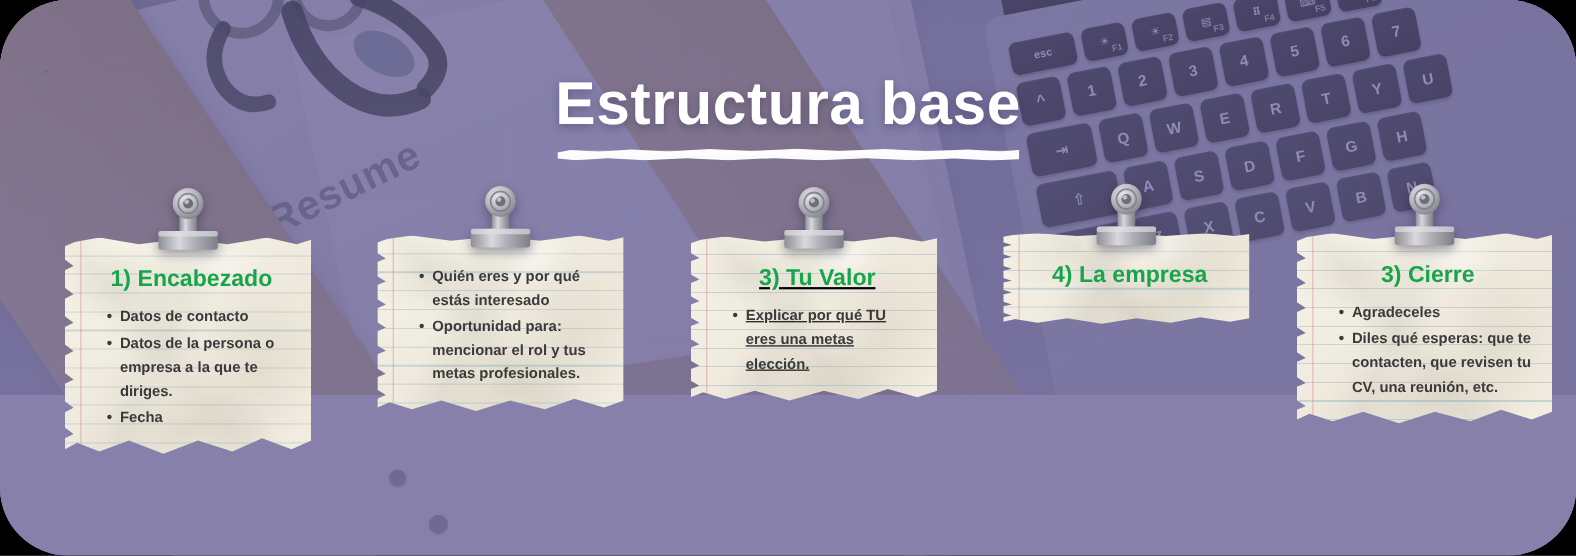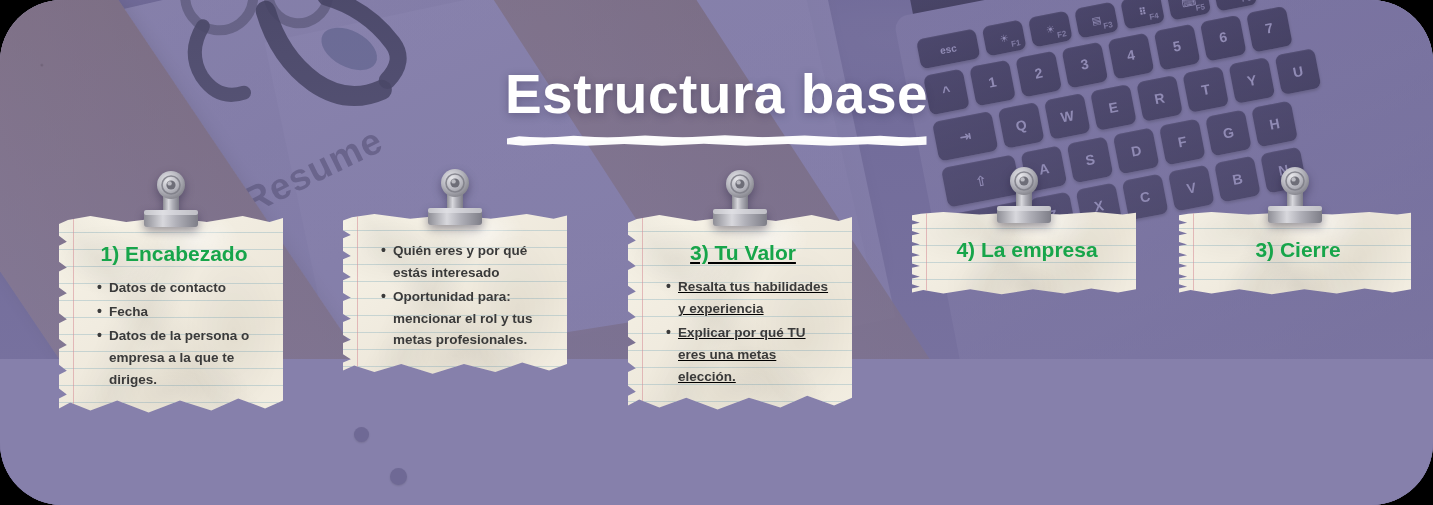--- a/index.html
+++ b/index.html
@@ -364,22 +364,22 @@
           <circle cx="35" cy="15" r="14" fill="url(#mg2)"></circle>
           <circle cx="35" cy="15" r="9" fill="none" stroke="#7c7c86" stroke-width="1.6" opacity=".85"></circle>
           <circle cx="35" cy="15" r="4.6" fill="#6e6e78"></circle>
           <circle cx="33.6" cy="13.4" r="2.2" fill="#cfcfd6" opacity=".8"></circle>
         </svg>
       </div>
       <div class="paper">
         <div class="card-title">1) Encabezado</div>
         <ul class="card-list">
           <li>Datos de contacto</li>
+          <li>Datos de la persona o empresa a la que te diriges.</li>
           <li>Fecha</li>
-          <li>Datos de la persona o empresa a la que te diriges.</li>
         </ul>
       </div>
     </div>
 
     <div class="card" id="card2">
       <div class="clip">
         <svg viewBox="0 0 70 62" width="70" height="62">
           <rect x="27" y="16" width="16" height="28" fill="url(#mg1)"></rect>
           <rect x="8" y="40" width="54" height="17" rx="3" fill="url(#mg1)"></rect>
           <rect x="8" y="40" width="54" height="5" rx="2" fill="#e2e2e7" opacity=".65"></rect>
@@ -405,21 +405,20 @@
           <rect x="8" y="40" width="54" height="5" rx="2" fill="#e2e2e7" opacity=".65"></rect>
           <circle cx="35" cy="15" r="14" fill="url(#mg2)"></circle>
           <circle cx="35" cy="15" r="9" fill="none" stroke="#7c7c86" stroke-width="1.6" opacity=".85"></circle>
           <circle cx="35" cy="15" r="4.6" fill="#6e6e78"></circle>
           <circle cx="33.6" cy="13.4" r="2.2" fill="#cfcfd6" opacity=".8"></circle>
         </svg>
       </div>
       <div class="paper">
         <div class="card-title">3) Tu Valor</div>
         <ul class="card-list">
-          <li>Resalta tus habilidades y experiencia</li>
           <li>Explicar por qué TU eres una metas elección.</li>
         </ul>
       </div>
     </div>
 
     <div class="card" id="card4">
       <div class="clip">
         <svg viewBox="0 0 70 62" width="70" height="62">
           <rect x="27" y="16" width="16" height="28" fill="url(#mg1)"></rect>
           <rect x="8" y="40" width="54" height="17" rx="3" fill="url(#mg1)"></rect>
@@ -442,17 +441,21 @@
           <rect x="8" y="40" width="54" height="17" rx="3" fill="url(#mg1)"></rect>
           <rect x="8" y="40" width="54" height="5" rx="2" fill="#e2e2e7" opacity=".65"></rect>
           <circle cx="35" cy="15" r="14" fill="url(#mg2)"></circle>
           <circle cx="35" cy="15" r="9" fill="none" stroke="#7c7c86" stroke-width="1.6" opacity=".85"></circle>
           <circle cx="35" cy="15" r="4.6" fill="#6e6e78"></circle>
           <circle cx="33.6" cy="13.4" r="2.2" fill="#cfcfd6" opacity=".8"></circle>
         </svg>
       </div>
       <div class="paper">
         <div class="card-title">3) Cierre</div>
+        <ul class="card-list">
+          <li>Agradeceles</li>
+          <li>Diles qué esperas: que te contacten, que revisen tu CV, una reunión, etc.</li>
+        </ul>
       </div>
     </div>
 
   </div>
 </div>
 
 </body></html>

